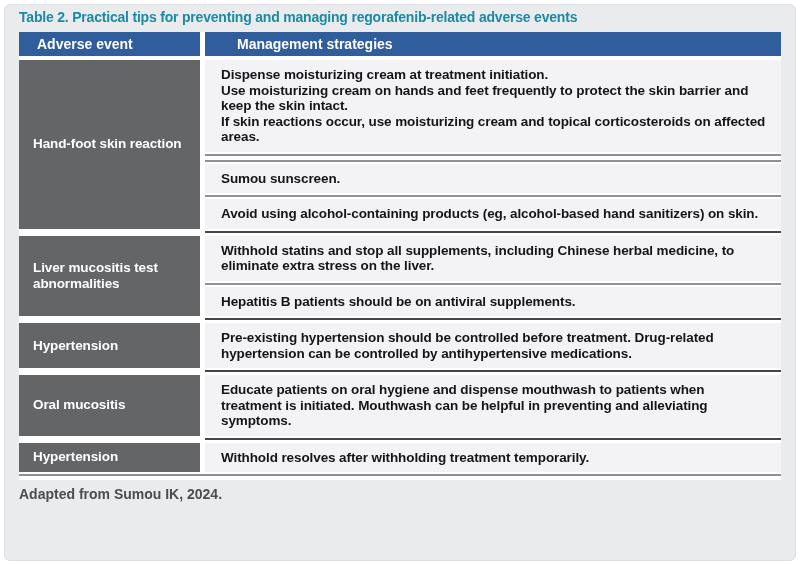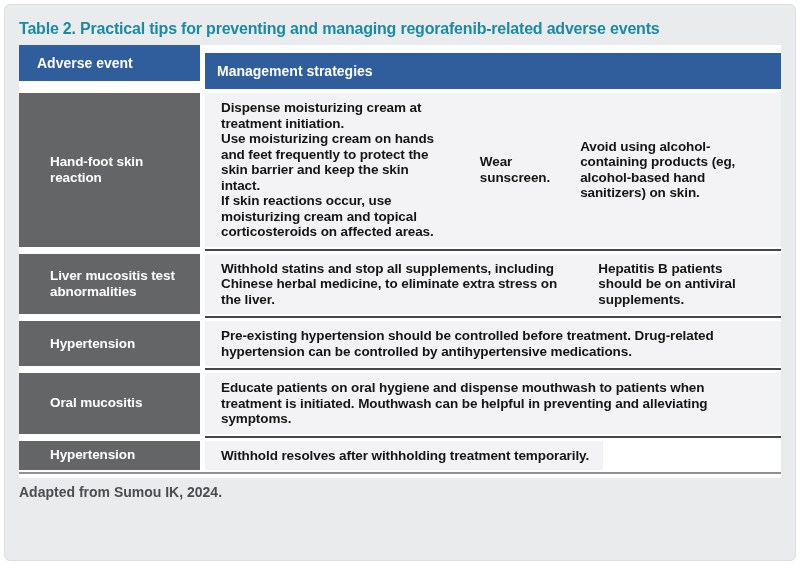--- a/index.html
+++ b/index.html
@@ -12,51 +12,51 @@
   }
   .page {
     position:absolute; top:4px; left:4px; right:4px; bottom:4px;
     background:#e9ebed;
     border:1px solid #dcdee1;
     border-radius:6px;
     box-sizing:border-box;
     overflow:hidden;
   }
   .title {
-    margin:15px 14px 7px 14px;
-    font-size:16px;
+    margin:4px 14px 7px 14px;
+    font-size:14px;
     font-weight:bold;
     color:#1a8aa5;
     letter-spacing:-0.2px;
   }
   .tbl {
     margin:0 14px;
     background:#ffffff;   
   }
   .hdr { display:flex; gap:5px; margin-bottom:4px; }
   .hdr-cell {
     background:#305d9b; color:#ffffff;
     font-weight:bold; font-size:14px;
-    height:36px; display:flex; align-items:center;
+    height:24px; display:flex; align-items:center;
     box-sizing:border-box;
   }
   .hdr-cell.left  { width:181px; flex:none; padding-left:18px; }
-  .hdr-cell.right { flex:1; padding-left:12px;margin-top:8px; }
+  .hdr-cell.right { flex:1; padding-left:32px; }
 
   .cat { display:flex; gap:5px; }
   .event-cell {
     width:181px; flex:none;
     background:#646567; color:#ffffff;
     font-weight:bold; font-size:13.5px; line-height:16px;
     display:flex; align-items:center;
-    padding:6px 10px 6px 31px;
+    padding:6px 10px 6px 14px;
     box-sizing:border-box;
     letter-spacing:-0.1px;
   }
-  .strats { flex:1; display:flex; flex-direction:row;justify-content:space-between; }
+  .strats { flex:1; display:flex; flex-direction:column;justify-content:space-between; }
   .strat {
     background:#f3f3f5; color:#151515;
     font-weight:bold; font-size:13.5px; line-height:15.5px;
     padding:7px 14px 7px 16px;
     min-height:29.5px;
     box-sizing:border-box;
     display:flex; align-items:center;
     white-space:pre-line;
     letter-spacing:-0.1px;
   }
@@ -99,21 +99,21 @@
     </div>
 
     <div class="cat">
       <div class="event-cell">Hand-foot skin reaction</div>
       <div class="strats">
         <div class="strat">Dispense moisturizing cream at treatment initiation.
 Use moisturizing cream on hands and feet frequently to protect the skin barrier and keep the skin intact.
 If skin reactions occur, use moisturizing cream and topical corticosteroids on affected areas.</div>
         <div class="strat-div"></div>
         <div class="strat-div"></div>
-        <div class="strat">Wear sunscreen.</div>
+        <div class="strat">Sumou sunscreen.</div>
         <div class="strat-div"></div>
         <div class="strat">Avoid using alcohol-containing products (eg, alcohol-based hand sanitizers) on skin.</div>
       </div>
     </div>
 
     <div class="cat-div">
         <div class="sp"></div>
         <div class="ln"></div>
       </div>
 

